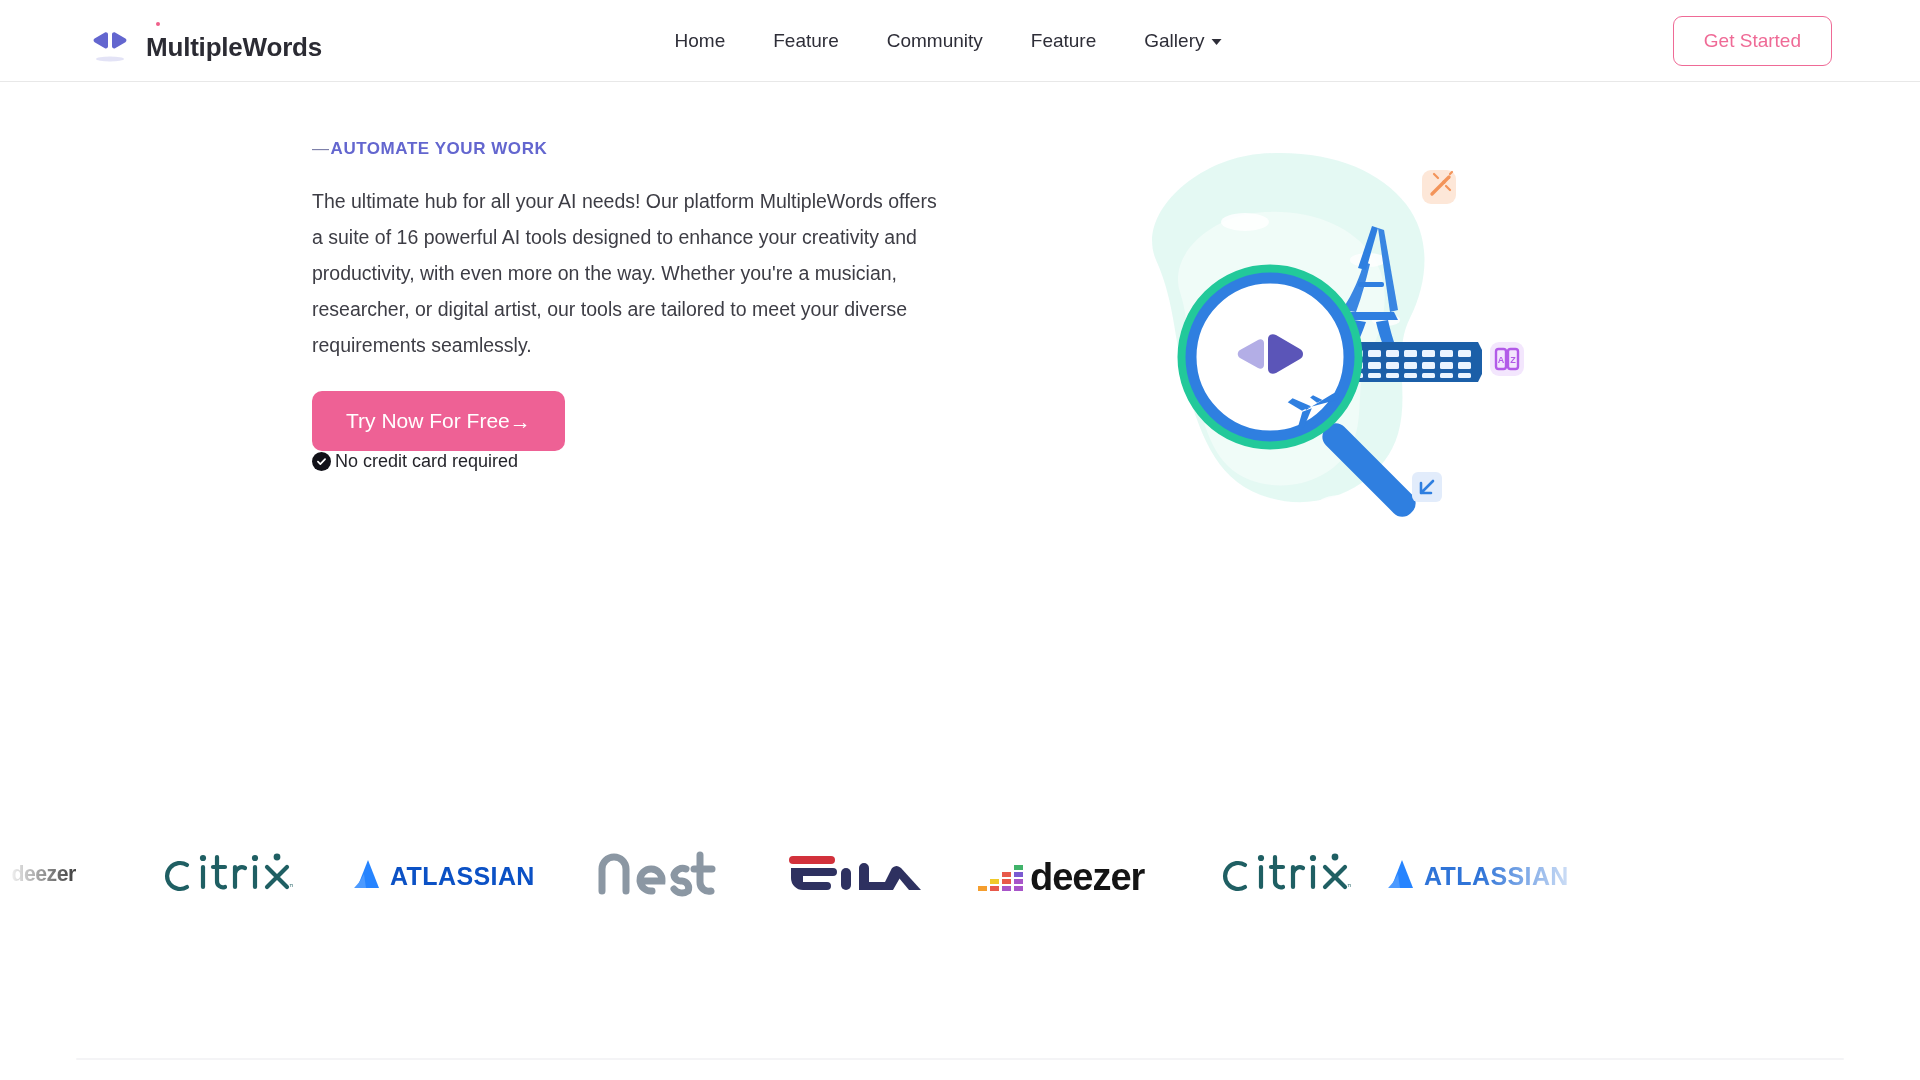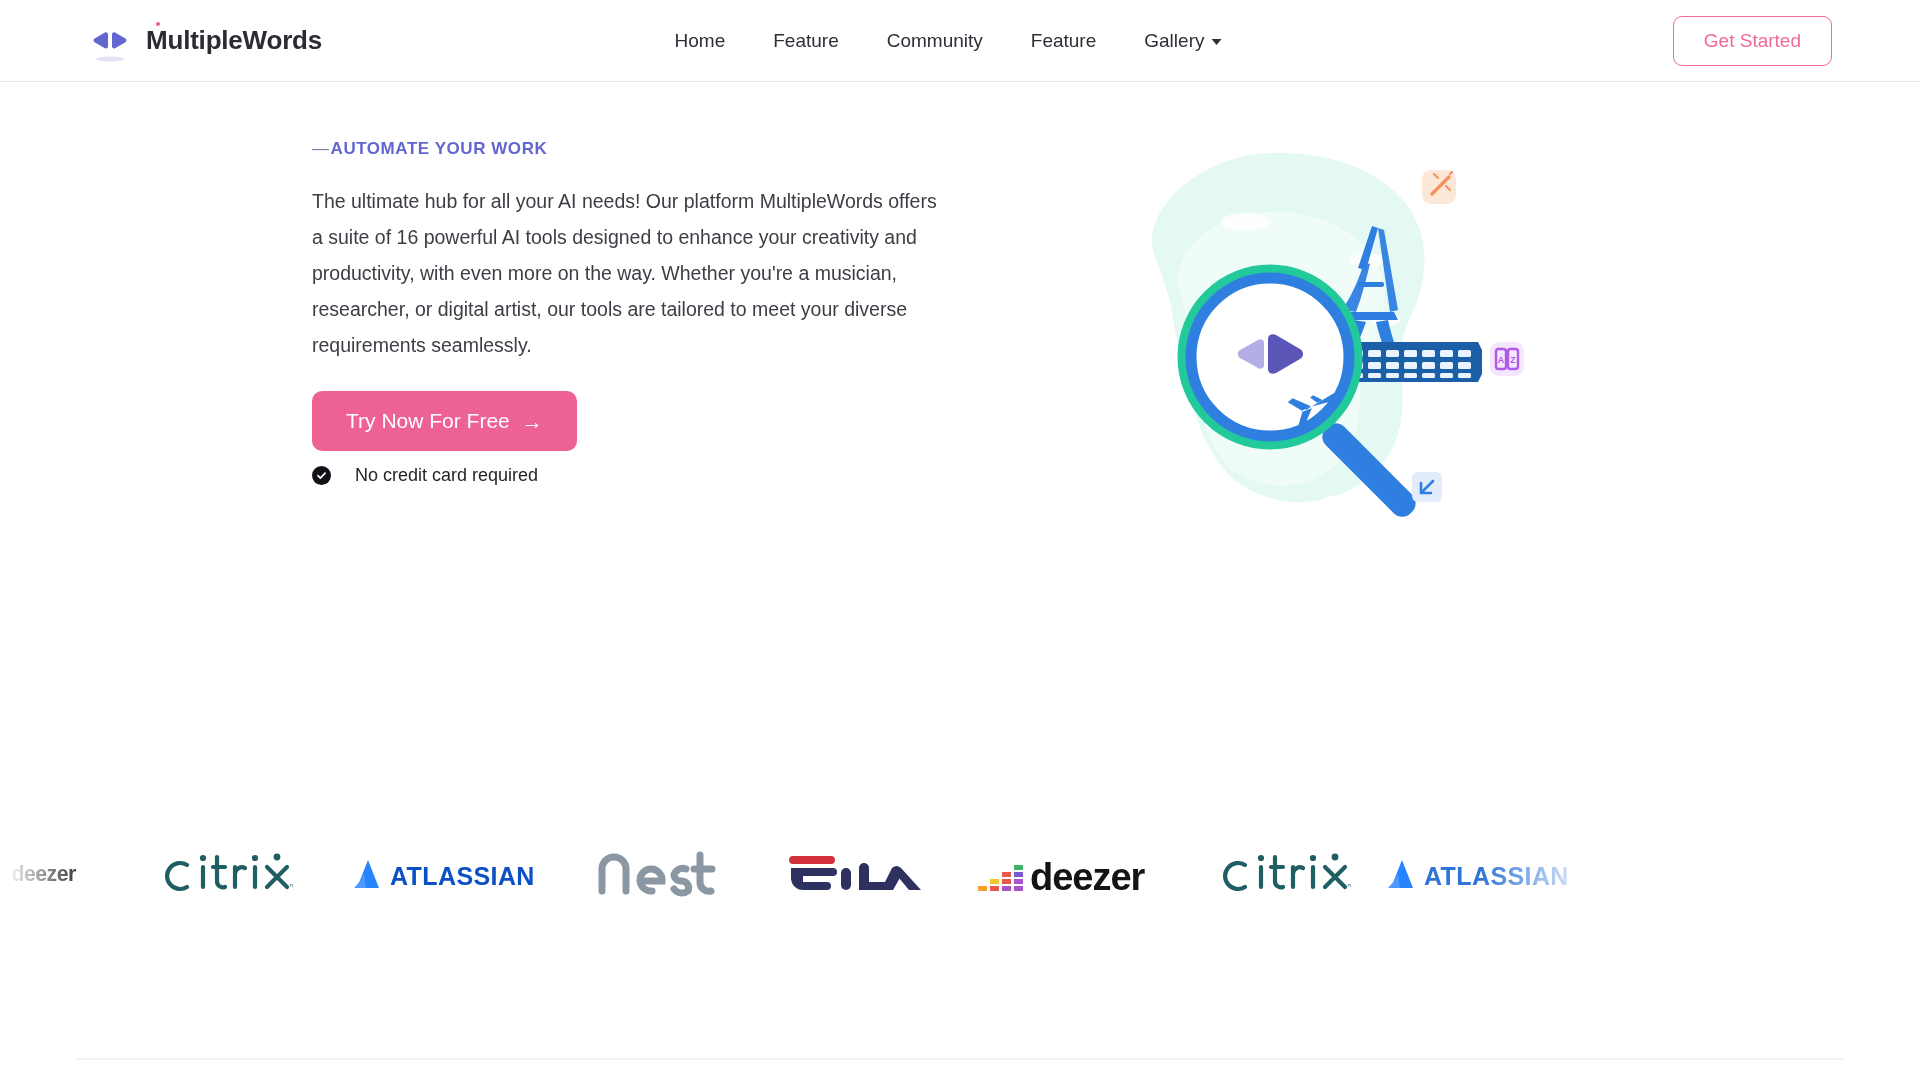--- a/index.html
+++ b/index.html
@@ -12,21 +12,21 @@
   }
 
   
   .header{
     position:absolute; top:0; left:0; width:1920px; height:82px;
     background:#fff; border-bottom:1px solid #e8e8e8;
     display:flex; align-items:center;
   }
   .brand{
     position:absolute; left:88px; top:50%; transform:translateY(-50%);
-    display:flex; align-items:center; gap:14px; cursor:pointer;
+    display:flex; align-items:flex-end; gap:14px; cursor:pointer;
   }
   .brand-mark{ width:44px; height:44px; position:relative; }
   .brand-name{
     font-size:26px; font-weight:700; color:#2b2b33; letter-spacing:-0.2px;
     white-space:nowrap; position:relative;
   }
   .brand-dot{
     position:absolute; width:4px; height:4px; border-radius:50%;
     background:#ef5f8a; left:68px; top:3px;
   }
@@ -68,29 +68,29 @@
     font-size:51px; line-height:1.24; font-weight:700; color:#333338;
     letter-spacing:-0.6px; margin-bottom:28px;
   }
 
   .hero-desc{
     font-size:19.5px; line-height:36px; color:#3d3d45; width:640px;
     margin-bottom:28px;
   }
 
   .cta{
-    display:inline-flex; align-items:center; gap:12px;
+    display:inline-flex; align-items:center; 
     background:#ee6195; color:#fff; border:none; font-family:inherit;
     font-size:21px; padding:18px 34px; border-radius:10px; cursor:pointer;
     white-space:nowrap;
   }
   .cta .arr{ font-size:21px; line-height:1; }
 
   .nocard{
-    display:flex; align-items:center; gap:24px; margin-top:14px;
+    display:flex; align-items:center; gap:4px; 
     font-size:18px; color:#25252b; white-space:nowrap;
   }
   .check-circle{
     width:19px; height:19px; border-radius:50%; background:#111118;
     display:inline-flex; align-items:center; justify-content:center;
     flex:0 0 auto;
   }
 
   
   .hero-art{ position:absolute; left:1110px; top:60px; width:420px; height:420px; }

